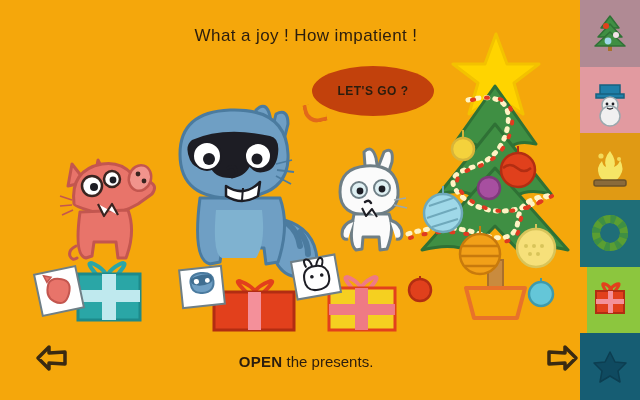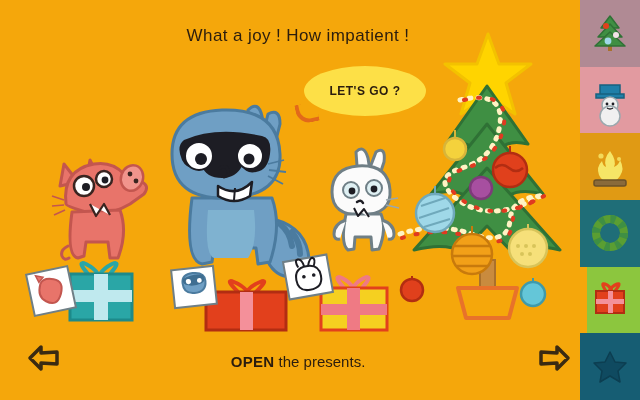--- a/index.html
+++ b/index.html
@@ -5,31 +5,31 @@
   html,body{margin:0;padding:0;}
   body{
     width:640px;height:400px;overflow:hidden;
     background:#f5a70b;
     font-family:"Liberation Sans", sans-serif;
     position:relative;
   }
   #stage{position:absolute;inset:0;width:640px;height:400px;}
 
   
-  .scene{position:absolute;left:8px;top:0;width:582px;height:400px;overflow:hidden;background:#f5a70b;}
+  .scene{position:absolute;left:16px;top:0;width:582px;height:400px;overflow:hidden;background:#f5a70b;}
 
   .title{
     position:absolute;top:26px;left:0;width:580px;text-align:center;
     font-size:17px;color:#2b1d0e;letter-spacing:.4px;font-weight:500;
   }
 
   
   .bubble{
     position:absolute;left:296px;top:66px;width:122px;height:50px;
-    background:#fde047;border-radius:50%/50%;
+    background:#c2410c;border-radius:50%/50%;
   }
   .bubble-text{
     position:absolute;inset:0;display:flex;align-items:center;justify-content:center;
     font-size:12px;color:#2b1d0e;font-weight:700;letter-spacing:.5px;
   }
   .bubble-tail{
     position:absolute;left:288px;top:103px;width:18px;height:16px;
     border-left:4px solid #e2691a;border-bottom:4px solid #e2691a;
     border-radius:0 0 0 14px;transform:rotate(-12deg);
   }

